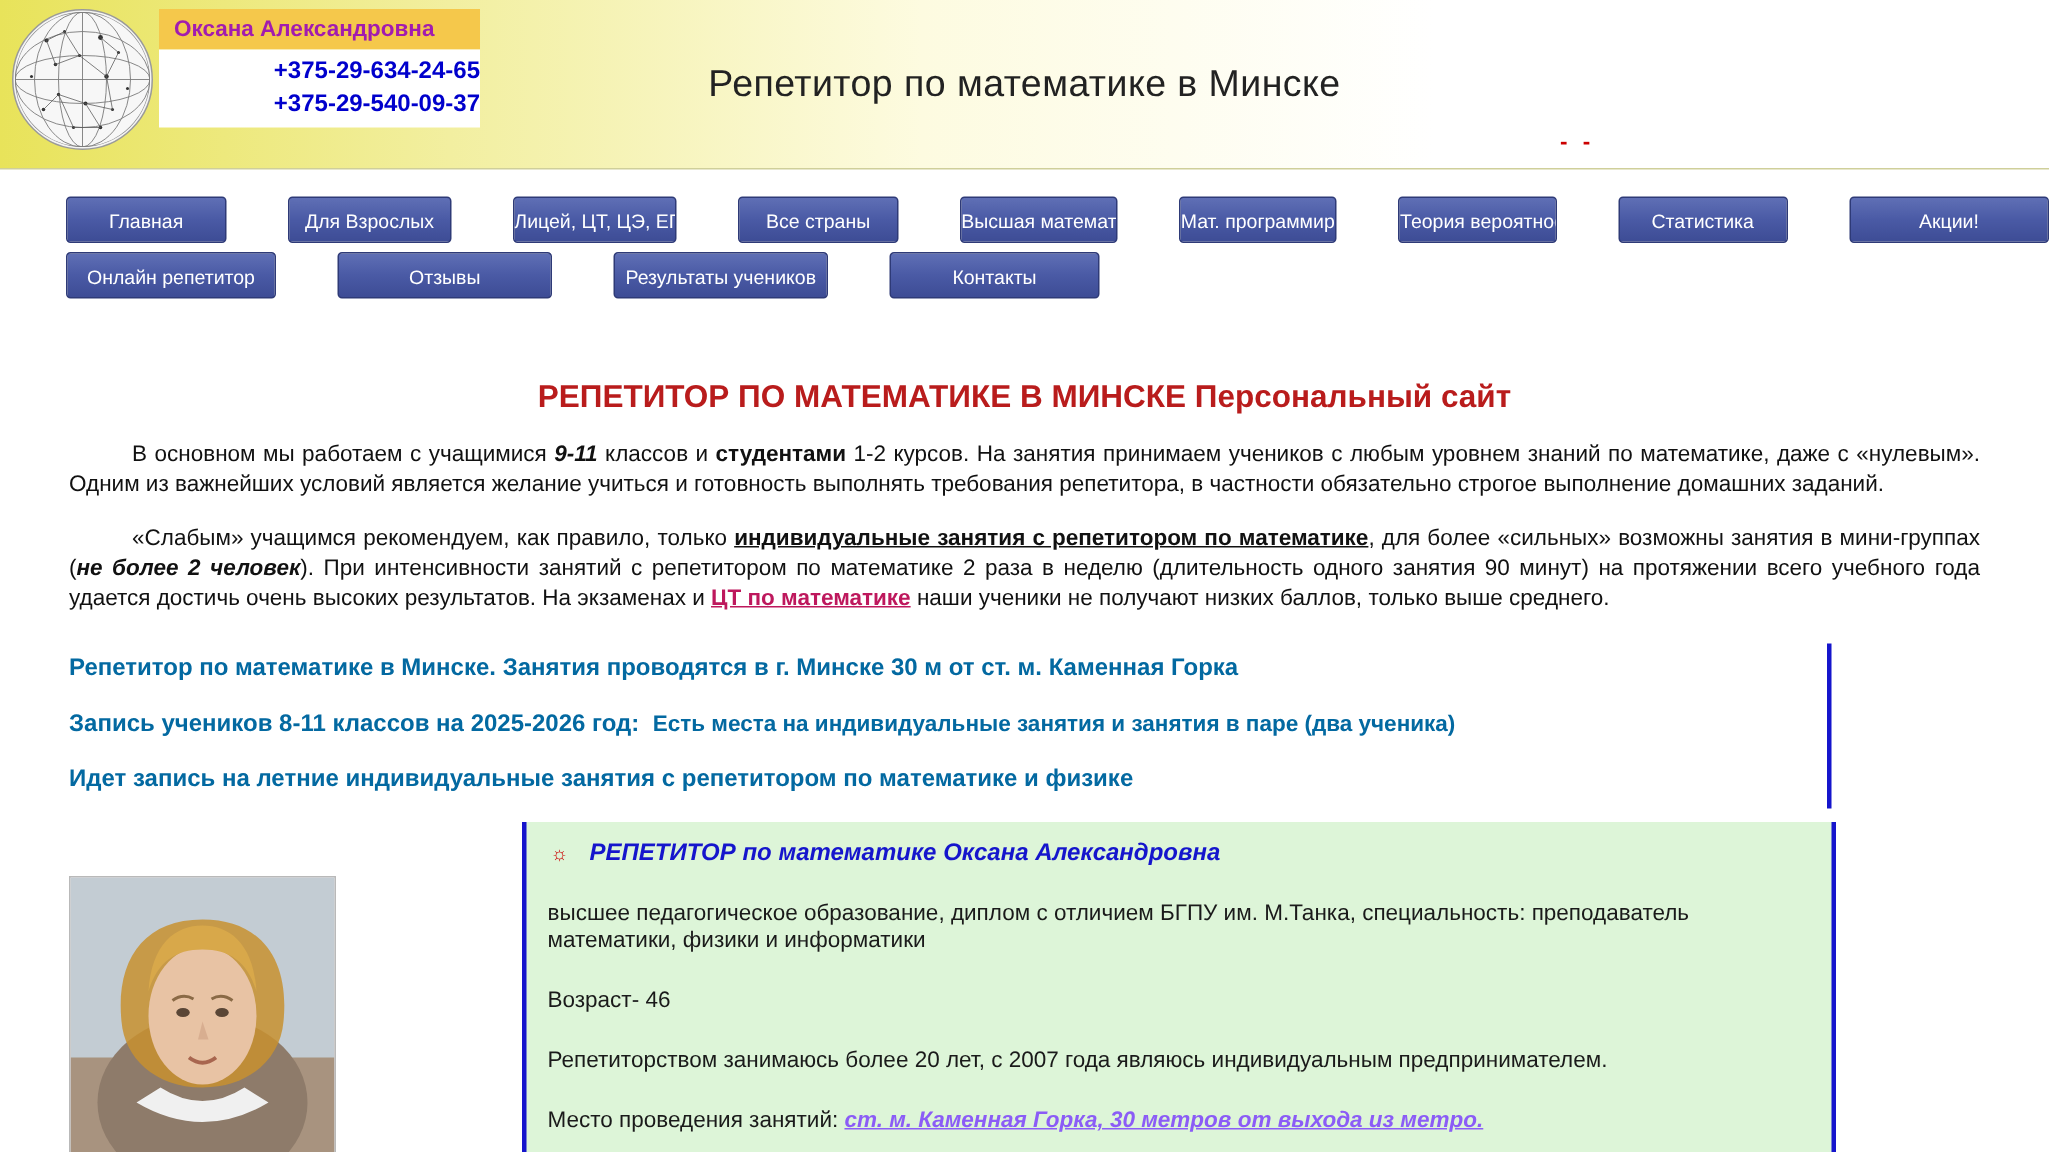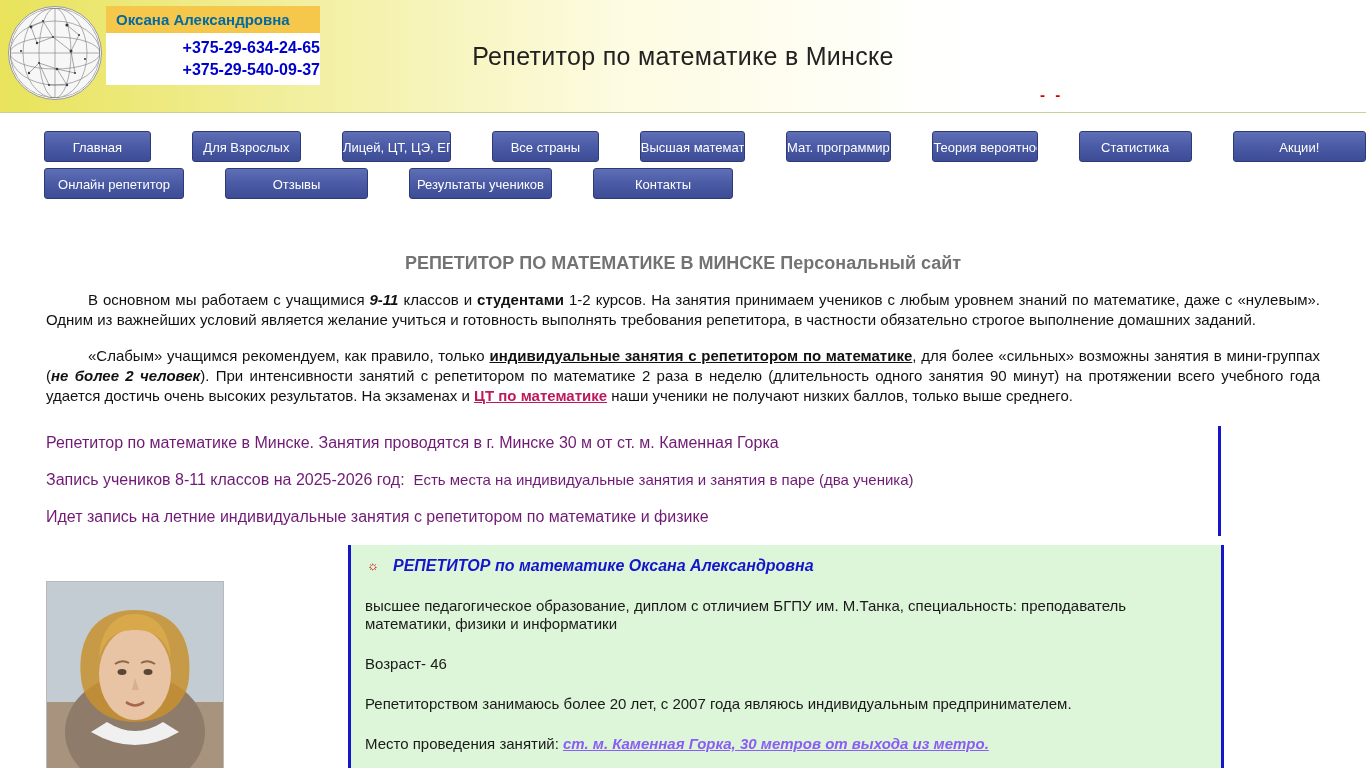--- a/index.html
+++ b/index.html
@@ -40,21 +40,21 @@
     overflow: hidden;
     flex: 0 0 auto;
   }
   .logo-globe svg { display:block; }
   .logo-text {
     margin-left: 4px;
     width: 216px;
   }
   .tutor-name {
     background: #f5c84b;
-    color: #0369a1;
+    color: #a21caf;
     font-size: 15px;
     font-weight: bold;
     padding: 5px 6px 5px 10px;
     text-align: left;
   }
   .phones {
     background: #ffffff;
     padding: 4px 0 4px 0;
     text-align: right;
   }
@@ -109,22 +109,22 @@
     white-space: nowrap;
     box-sizing: border-box;
     cursor: pointer;
     margin-left: 36px;
   }
 
   
   .page-title {
     margin: 44px 0 0 0;
     text-align: center;
-    color: #737373;
-    font-size: 18px;
+    color: #b91c1c;
+    font-size: 21px;
     font-weight: bold;
   }
   .content {
     padding: 0 46px 0 46px;
     font-size: 15px;
     color: #111111;
     line-height: 20px;
   }
   .para {
     margin-top: 16px;
@@ -149,22 +149,22 @@
   }
   .notice-wrap .right-bar {
     position: absolute;
     left: 1218px;
     top: -8px;
     width: 3px;
     height: 110px;
     background: #1515cc;
   }
   .notice {
-    color: #701a75;
-    font-weight: normal;
+    color: #0369a1;
+    font-weight: bold;
     font-size: 16px;
     margin-bottom: 19px;
   }
   .notice-2-tail { font-size: 15px; }
 
   
   .bottom {
     display: flex;
     padding: 0 0 0 46px;
     margin-top: 4px;

